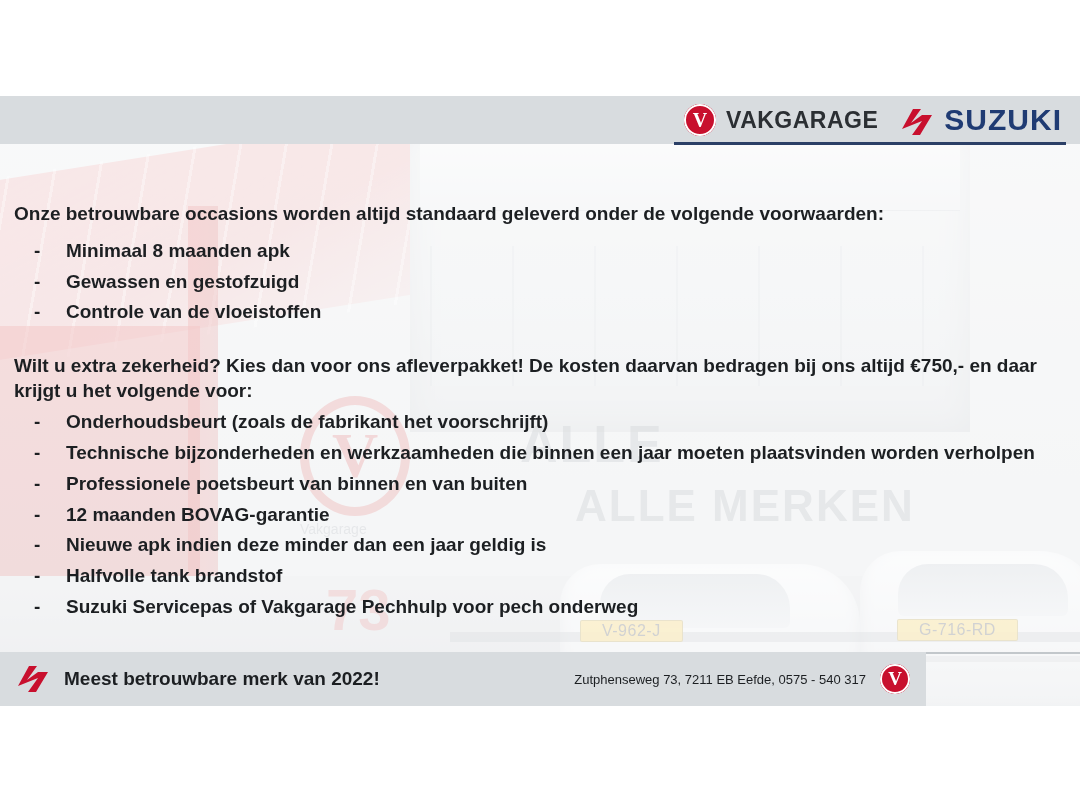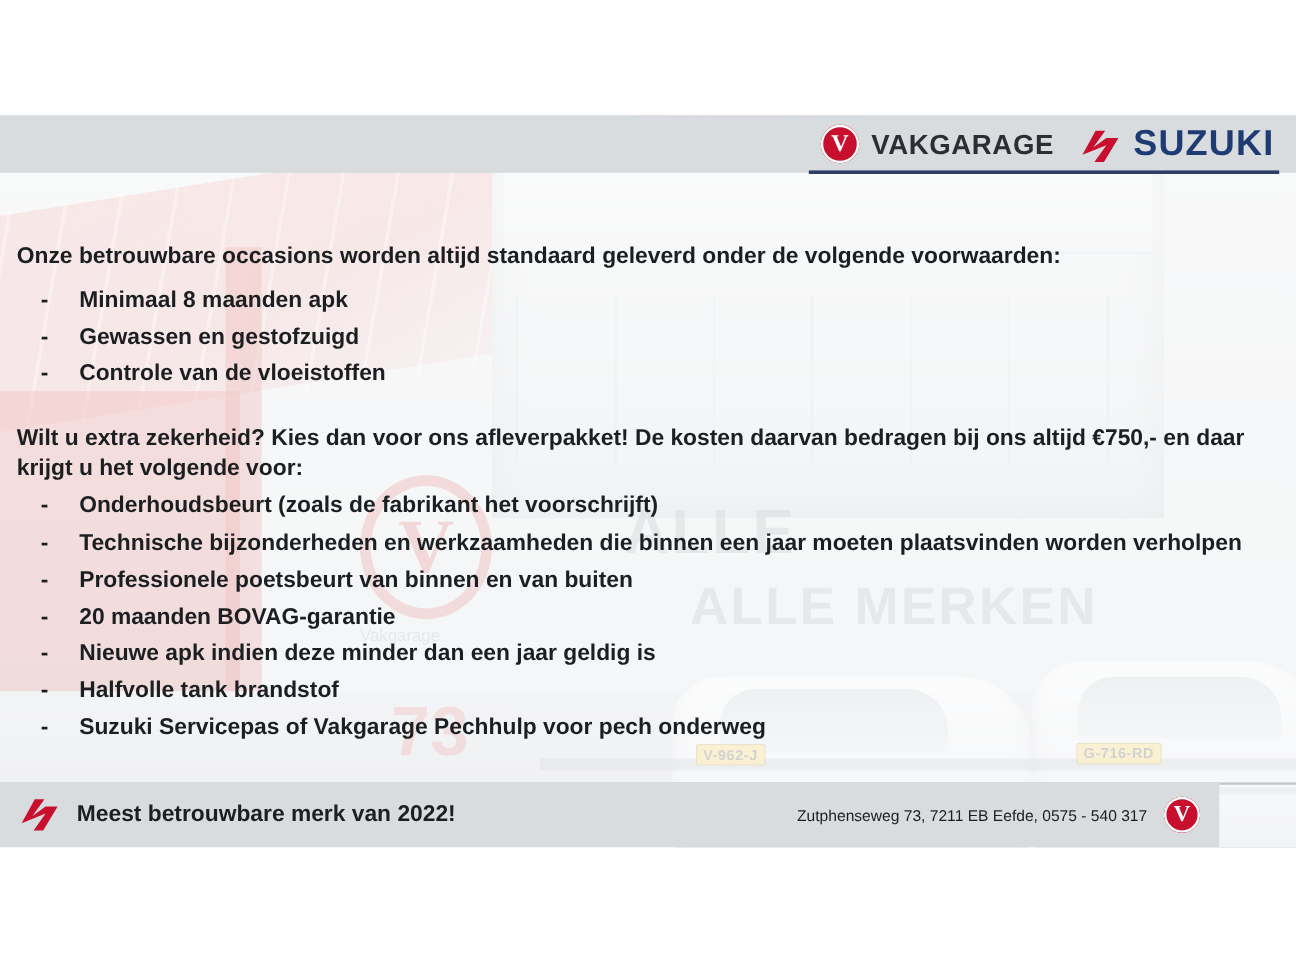--- a/index.html
+++ b/index.html
@@ -178,27 +178,27 @@
     width: 190px; height: 54px;
     border-radius: 30px 34px 6px 6px;
     background: linear-gradient(180deg, rgba(140,152,164,.45), rgba(185,195,205,.25));
   }
   .photo-car-glass.r {
     left: 898px; top: 468px;
     width: 170px; height: 52px;
   }
   .plate {
     position: absolute;
-    font-size: 12px;
-    font-weight: bold;
+    font-size: 16px;
+    font-weight: normal;
     color: #5a5d60;
     background: rgba(240,198,70,.85);
     border: 1px solid rgba(120,110,60,.5);
     border-radius: 2px;
-    padding: 1px 5px;
+    padding: 1px 21px;
     letter-spacing: .5px;
   }
   .plate.p1 { left: 580px; top: 524px; }
   .plate.p2 { left: 897px; top: 523px; }
   .photo-fence {
     position: absolute;
     left: 450px; top: 536px;
     width: 630px; height: 10px;
     background: rgba(120,130,140,.35);
   }
@@ -319,21 +319,21 @@
     font-weight: bold;
     line-height: 1.3;
     margin: 26px 0 4px 0;
     max-width: 1055px;
   }
 
   
   .footer {
     position: absolute;
     left: 0; top: 556px;
-    width: 1016px;
+    width: 926px;
     height: 54px;
     background: #d8dcdf;
     display: flex;
     box-sizing: border-box;
     padding: 0 16px;
   }
   .footer-left {
     display: flex;
     align-items: center;
     gap: 14px;
@@ -456,21 +456,21 @@
         <li>
           <span class="dash">-</span>
           <span>Technische bijzonderheden en werkzaamheden die binnen een jaar moeten plaatsvinden worden verholpen</span>
         </li>
         <li>
           <span class="dash">-</span>
           <span>Professionele poetsbeurt van binnen en van buiten</span>
         </li>
         <li>
           <span class="dash">-</span>
-          <span>20 maanden BOVAG-garantie</span>
+          <span>12 maanden BOVAG-garantie</span>
         </li>
         <li>
           <span class="dash">-</span>
           <span>Nieuwe apk indien deze minder dan een jaar geldig is</span>
         </li>
         <li>
           <span class="dash">-</span>
           <span>Halfvolle tank brandstof</span>
         </li>
         <li>

